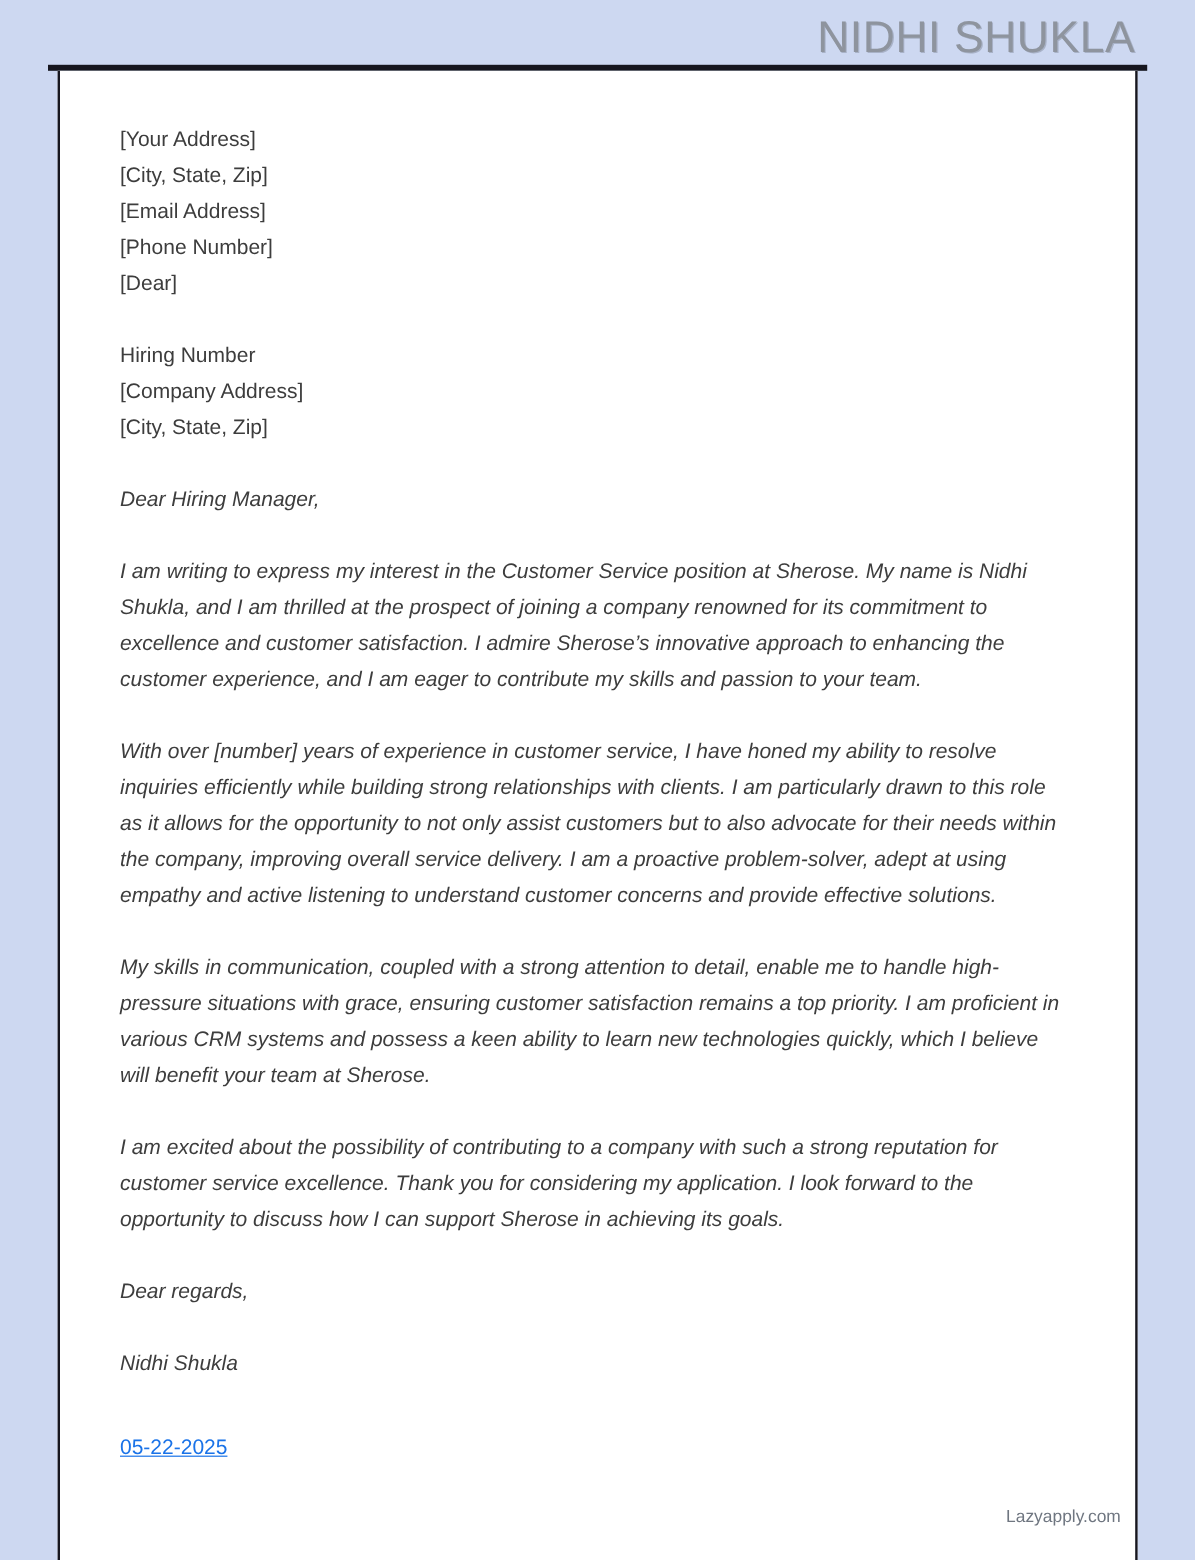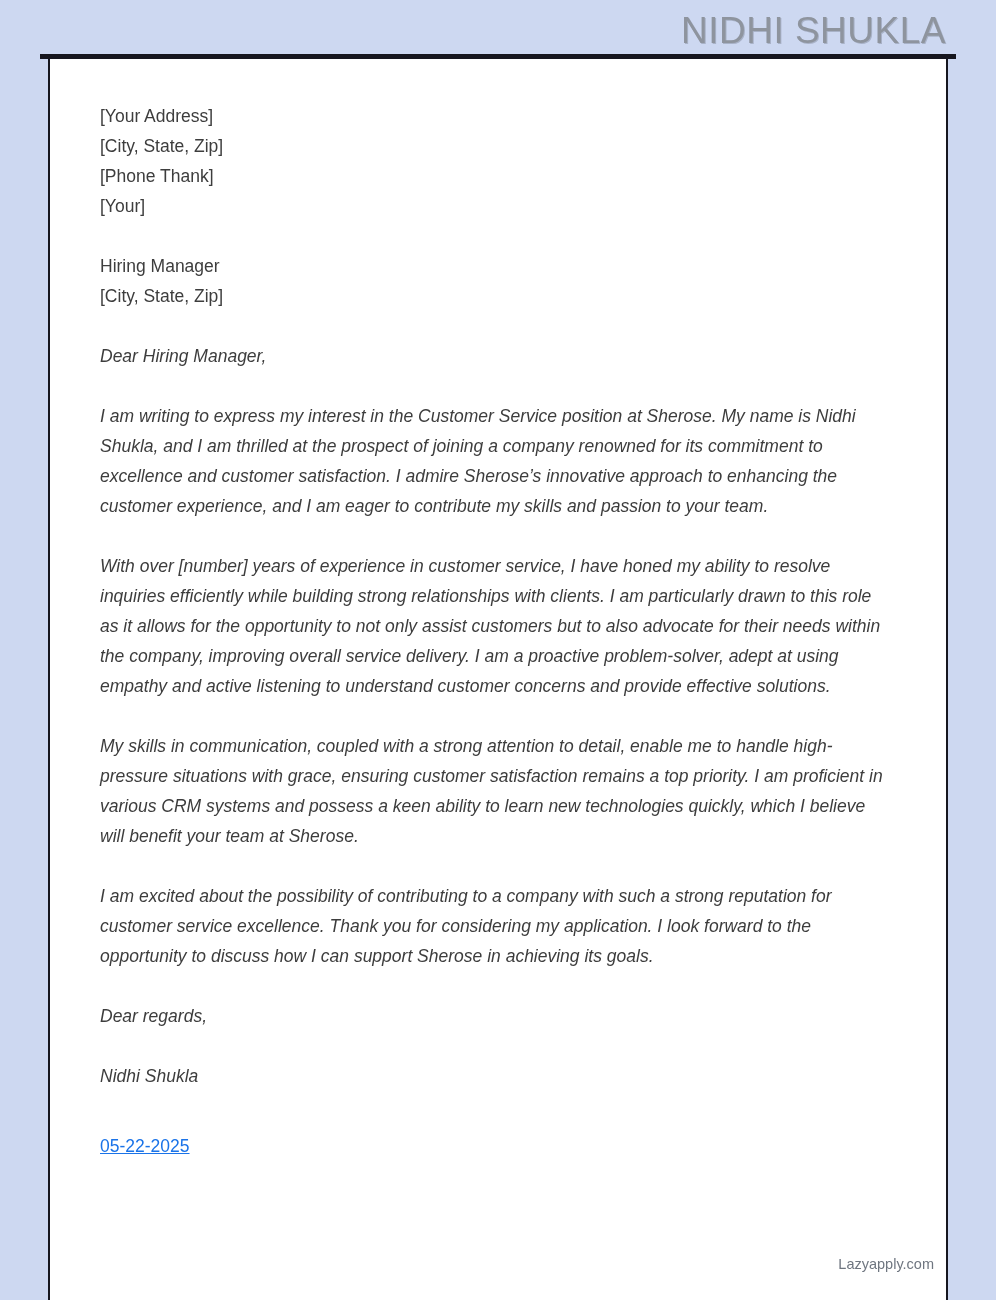--- a/index.html
+++ b/index.html
@@ -72,26 +72,28 @@
 
   <h1 class="header-name">NIDHI SHUKLA</h1>
 
   <div class="header-rule"></div>
 
   <main class="document">
 
     <div class="block">
       <div>[Your Address]</div>
       <div>[City, State, Zip]</div>
-      <div>[Phone Thank]</div>
-      <div>[Your]</div>
+      <div>[Email Address]</div>
+      <div>[Phone Number]</div>
+      <div>[Dear]</div>
     </div>
 
     <div class="block">
-      <div>Hiring Manager</div>
+      <div>Hiring Number</div>
+      <div>[Company Address]</div>
       <div>[City, State, Zip]</div>
     </div>
 
     <p class="block">Dear Hiring Manager,</p>
 
     <p class="para">I am writing to express my interest in the Customer Service position at Sherose. My name is Nidhi Shukla, and I am thrilled at the prospect of joining a company renowned for its commitment to excellence and customer satisfaction. I admire Sherose’s innovative approach to enhancing the customer experience, and I am eager to contribute my skills and passion to your team.</p>
     <p class="para">With over [number] years of experience in customer service, I have honed my ability to resolve inquiries efficiently while building strong relationships with clients. I am particularly drawn to this role as it allows for the opportunity to not only assist customers but to also advocate for their needs within the company, improving overall service delivery. I am a proactive problem-solver, adept at using empathy and active listening to understand customer concerns and provide effective solutions.</p>
     <p class="para">My skills in communication, coupled with a strong attention to detail, enable me to handle high-pressure situations with grace, ensuring customer satisfaction remains a top priority. I am proficient in various CRM systems and possess a keen ability to learn new technologies quickly, which I believe will benefit your team at Sherose.</p>
     <p class="para">I am excited about the possibility of contributing to a company with such a strong reputation for customer service excellence. Thank you for considering my application. I look forward to the opportunity to discuss how I can support Sherose in achieving its goals.</p>
 

